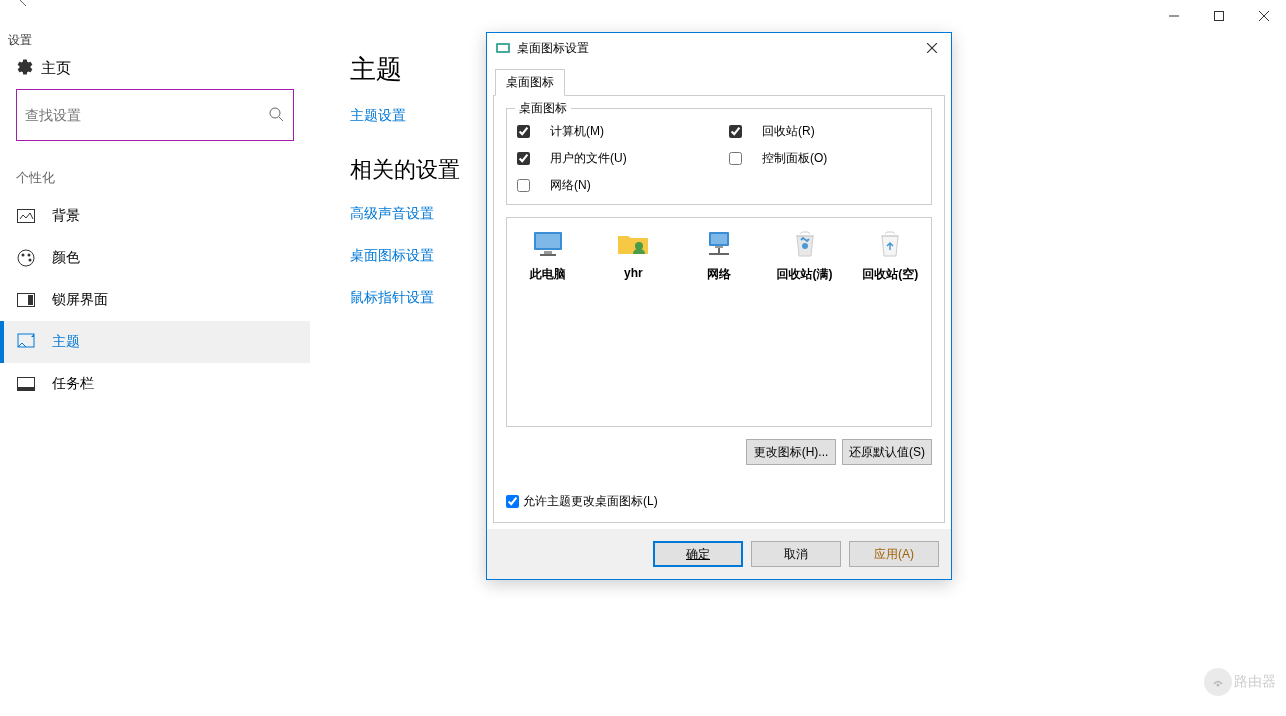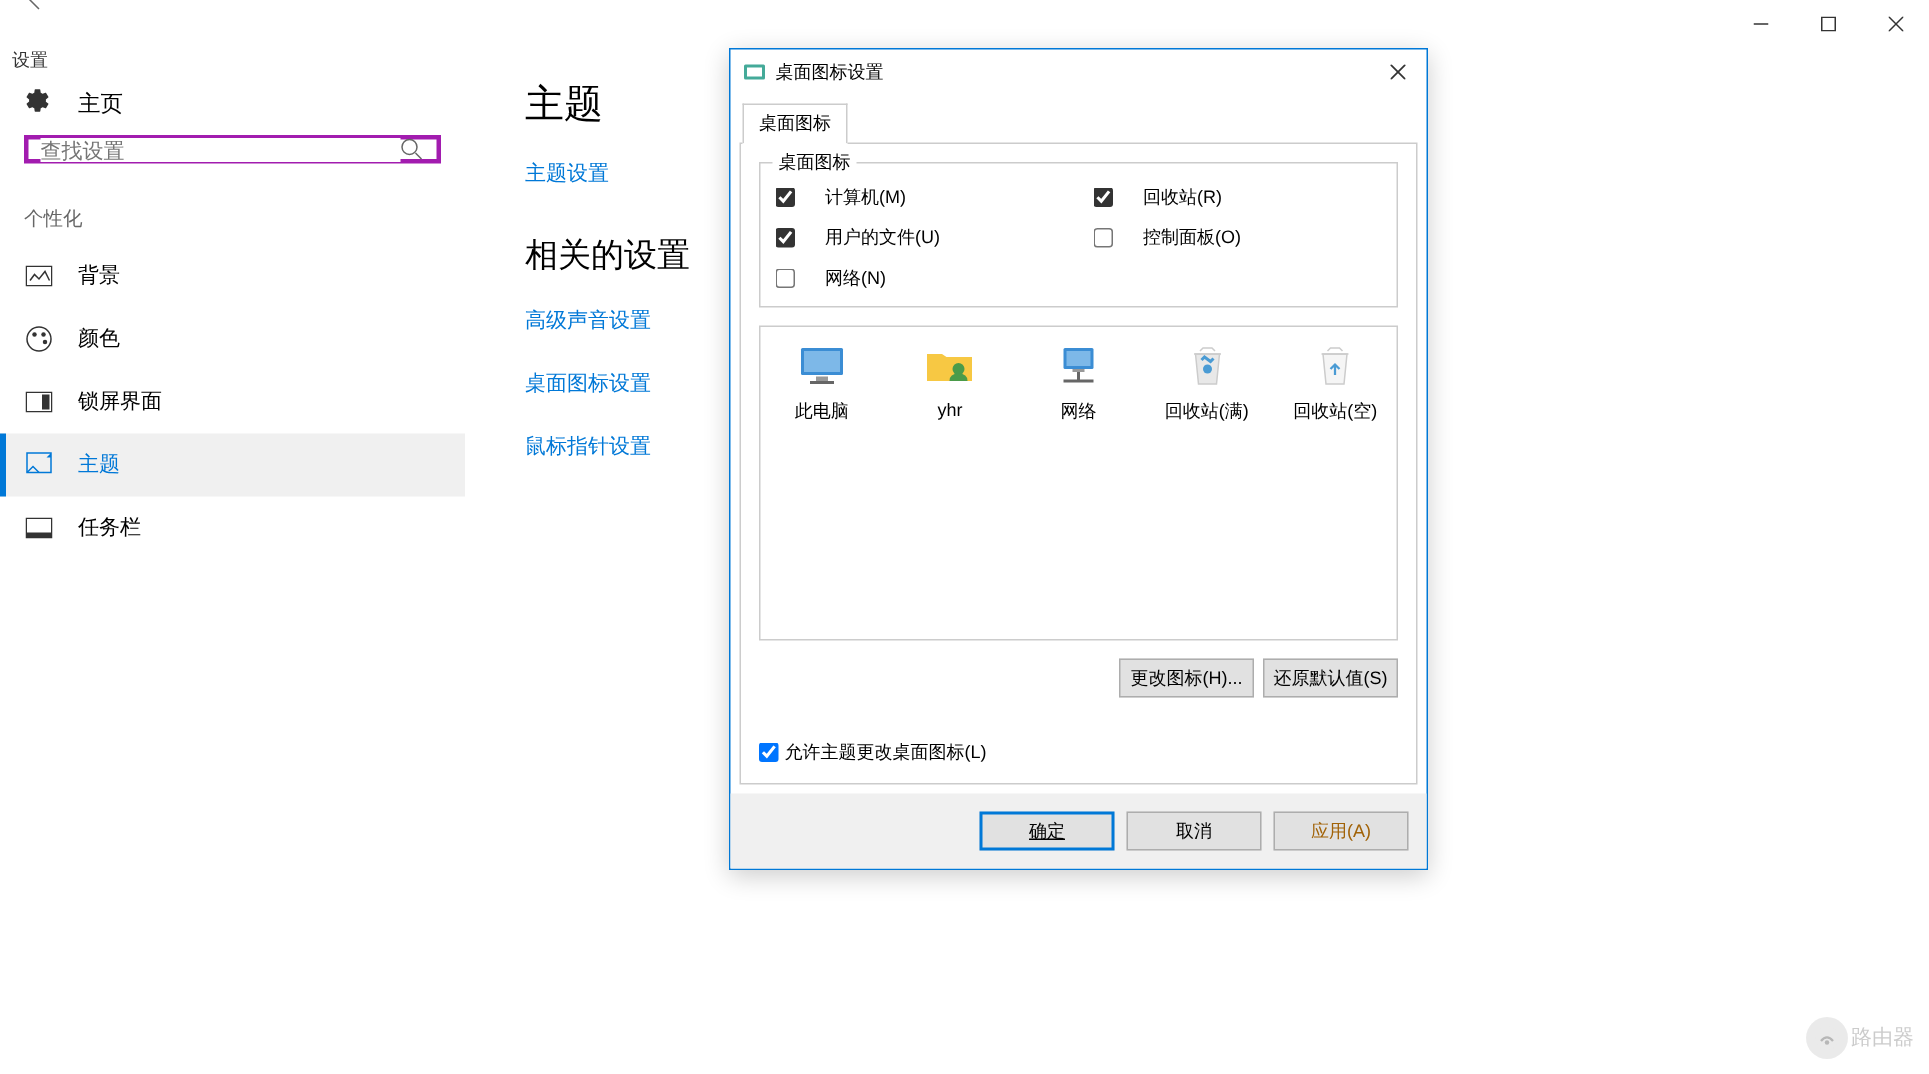--- a/index.html
+++ b/index.html
@@ -10,24 +10,24 @@
     .titlebar-left { display: flex; align-items: flex-start; gap: 16px; flex-direction: column; }
     .back-button { width: 32px; height: 32px; display: flex; align-items: center; justify-content: center; color: #666; font-size: 16px; }
     .window-title { font-size: 12px; color: #333; }
     .window-controls { display: flex; }
     .window-btn { width: 45px; height: 32px; display: flex; align-items: center; justify-content: center; color: #333; }
     .window-btn svg { width: 10px; height: 10px; }
     
     
     .main-content { display: flex; height: calc(100% - 32px); }
     .sidebar { width: 310px; padding: 16px 0; }
-    .home-link { display: flex; align-items: center; gap: 16px; padding: 10px 16px; }
+    .home-link { display: flex; align-items: center; gap: 5px; padding: 10px 16px; }
     .home-link .icon { width: 20px; }
     .home-link span { font-size: 15px; }
-    .search-box { margin: 0 16px 20px 16px; border: 3px solid #a21caf; height: 19px; display: flex; align-items: center; padding: 0 8px; }
+    .search-box { margin: 0 16px 20px 16px; border: 1px solid #a21caf; height: 52px; display: flex; align-items: center; padding: 0 8px; }
     .search-box input { border: none; outline: none; flex: 1; font-size: 14px; color: #666; }
     .search-box .search-icon { width: 16px; height: 16px; color: #666; }
     .category-label { padding: 8px 16px; font-size: 13px; color: #666; }
     .nav-item { display: flex; align-items: center; gap: 16px; padding: 12px 16px; cursor: pointer; position: relative; }
     .nav-item.active { background: #f0f0f0; color: #0078d7; }
     .nav-item.active::before { content: ''; position: absolute; left: 0; top: 0; bottom: 0; width: 4px; background: #0078d7; }
     .nav-item .icon { width: 20px; display: flex; justify-content: center; }
     .nav-item span { font-size: 14px; }
     
     .content-area { flex: 1; padding: 20px 40px; }
@@ -48,33 +48,33 @@
     
     .groupbox { border: 1px solid #ccc; padding: 10px 10px 10px 10px; margin-bottom: 12px; position: relative; }
     .groupbox-title { position: absolute; top: -9px; left: 8px; background: #fff; padding: 0 4px; font-size: 12px; }
     .checkbox-grid { display: grid; grid-template-columns: 1fr 1fr; gap: 10px 20px; margin-top: 4px; }
     .checkbox-item { display: flex; align-items: center; gap: 20px; font-size: 12px; }
     .checkbox-item input { width: 13px; height: 13px; accent-color: #333; }
     
     .icon-preview-box { border: 1px solid #ccc; padding: 8px; height: 210px; display: flex; gap: 20px; align-items: flex-start; }
     .icon-item { display: flex; flex-direction: column; align-items: center; gap: 4px; width: 70px; cursor: pointer; }
     .icon-img { width: 36px; height: 36px; display: flex; align-items: center; justify-content: center; }
-    .icon-label { font-size: 12px; text-align: right; }
+    .icon-label { font-size: 12px; text-align: right; font-weight: bold; }
     
     .button-row { display: flex; justify-content: flex-end; gap: 6px; margin-top: 12px; }
     .dlg-btn { min-width: 90px; height: 26px; border: 1px solid #adadad; background: #e1e1e1; font-size: 12px; cursor: pointer; }
     .dlg-btn:disabled { color: #a16207; cursor: default; }
     .dlg-btn.primary { border: 2px solid #0078d7; text-decoration: underline; }
     
     .allow-check { display: flex; align-items: center; gap: 4px; font-size: 12px; margin-top: 28px; }
     
     .dialog-footer { background: #f0f0f0; padding: 12px; display: flex; justify-content: flex-end; gap: 8px; }
     
     
-    .watermark { position: absolute; bottom: 10px; right: 10px; display: flex; align-items: center; gap: 2px; opacity: 0.6; justify-content: center; }
+    .watermark { position: absolute; bottom: 20px; right: 10px; display: flex; align-items: center; gap: 2px; opacity: 0.6; justify-content: center; }
     .watermark-icon { width: 28px; height: 28px; border-radius: 50%; background: #ddd; display: flex; align-items: center; justify-content: center; color: #888; font-size: 16px; }
     .watermark-text { font-size: 14px; color: #aaa; }
   </style>
 </head>
 <body>
 
 <div class="titlebar">
   <div class="titlebar-left">
     <div class="back-button">
       <svg width="16" height="16" viewBox="0 0 16 16">

